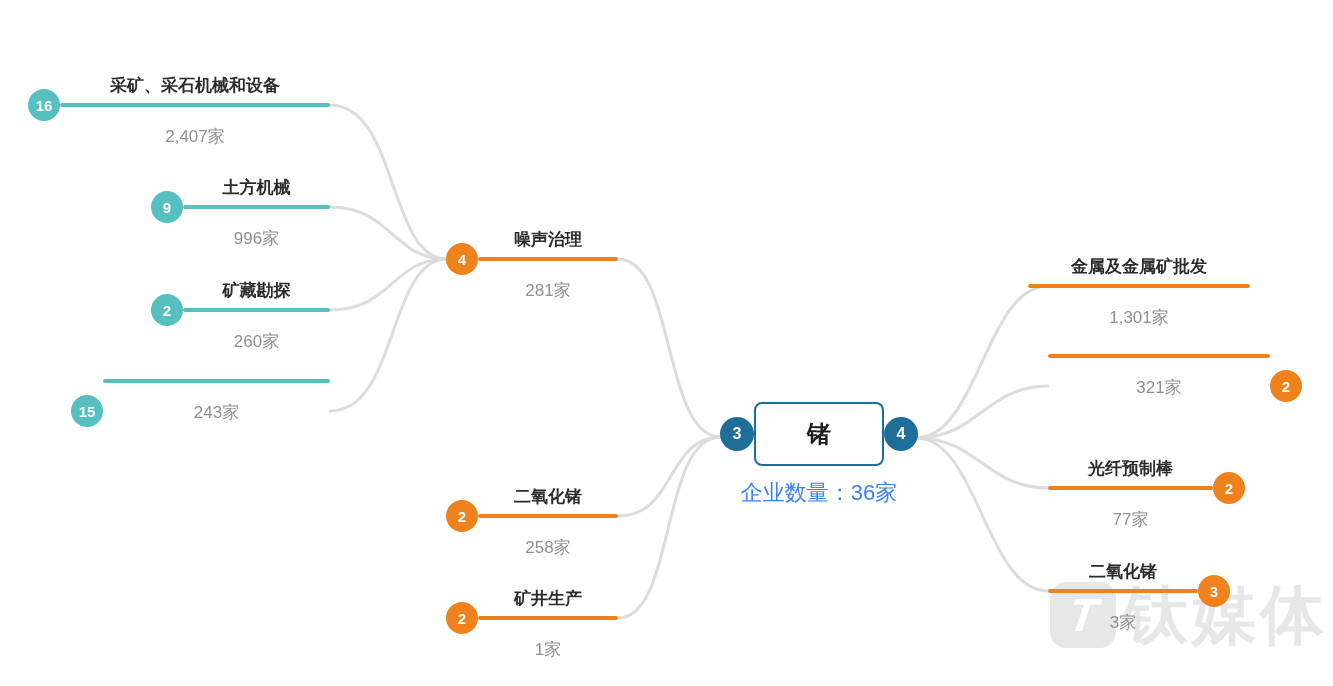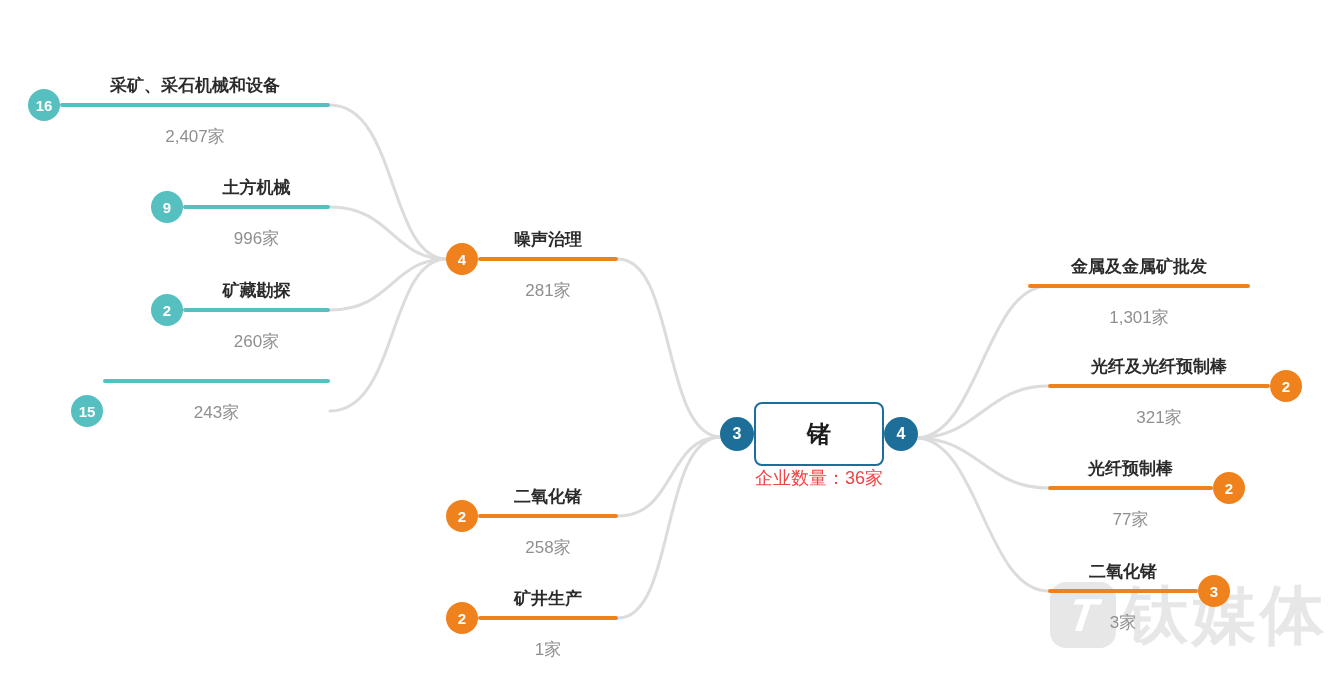--- a/index.html
+++ b/index.html
@@ -73,21 +73,21 @@
     font-size:24px; font-weight:700; color:#1c1c1c;
   }
   .center-badge {
     position:absolute; width:34px; height:34px; border-radius:50%;
     background:#1d6f99; color:#fff; font-size:16px; font-weight:700;
     display:flex; align-items:center; justify-content:center; top:15px;
   }
   .center-badge.left  { left:-34px; }
   .center-badge.right { right:-34px; }
   .center-count {
-    font-size:18px; color:#ef4444; white-space:nowrap;
+    margin-top:12px; font-size:22px; color:#3b82f6; white-space:nowrap;
   }
 </style>
 </head>
 <body>
 
 <div class="canvas">
 
   <div class="wm-layer watermark">
     <div class="wm-logo">
       <span class="wm-glyph">T</span>
@@ -170,21 +170,20 @@
   </div>
 
   <div class="node orange pos-metal-wholesale">
     <div class="label">金属及金属矿批发</div>
     <div class="line"></div>
     <div class="count">1,301家</div>
   </div>
 
   <div class="node orange pos-fiber-and-preform">
     <span class="badge badge-right">2</span>
-    <div class="label">光纤及光纤预制棒</div>
     <div class="line"></div>
     <div class="count">321家</div>
   </div>
 
   <div class="node orange pos-fiber-preform">
     <span class="badge badge-right">2</span>
     <div class="label">光纤预制棒</div>
     <div class="line"></div>
     <div class="count">77家</div>
   </div>

